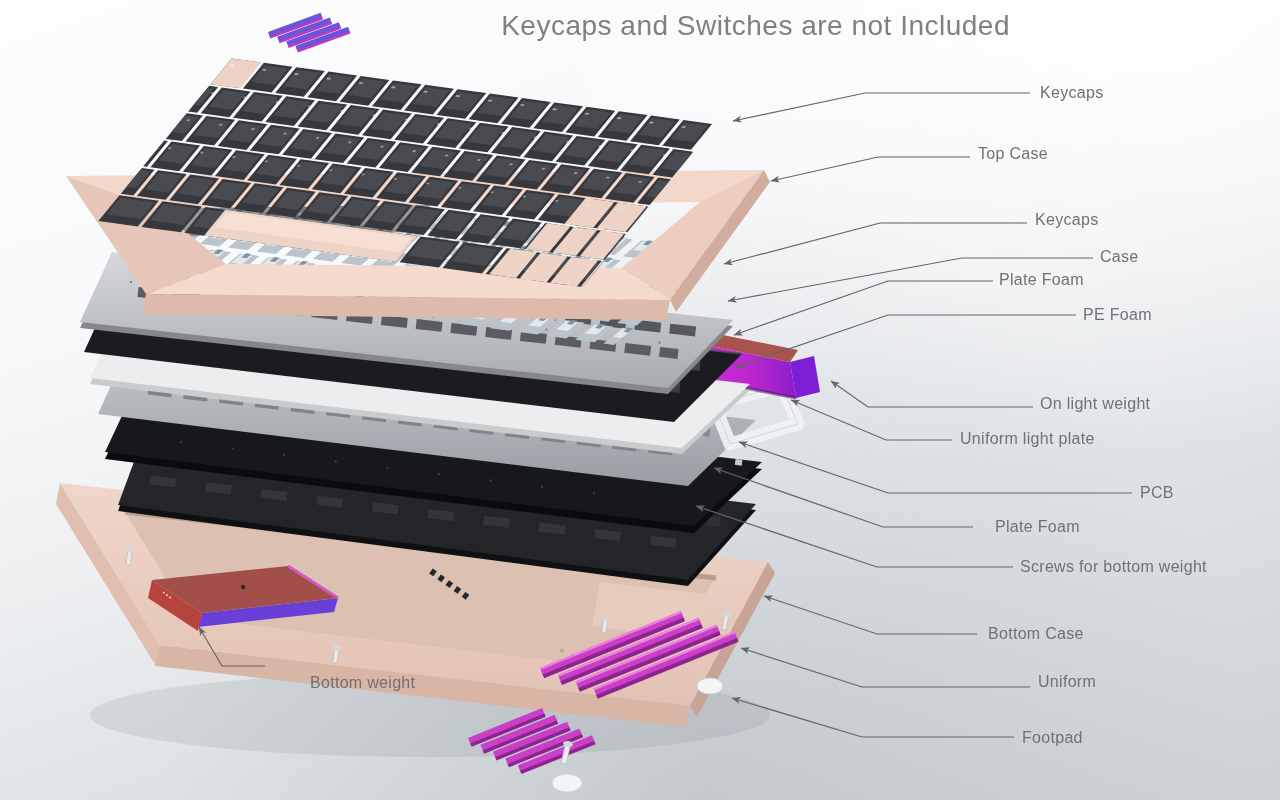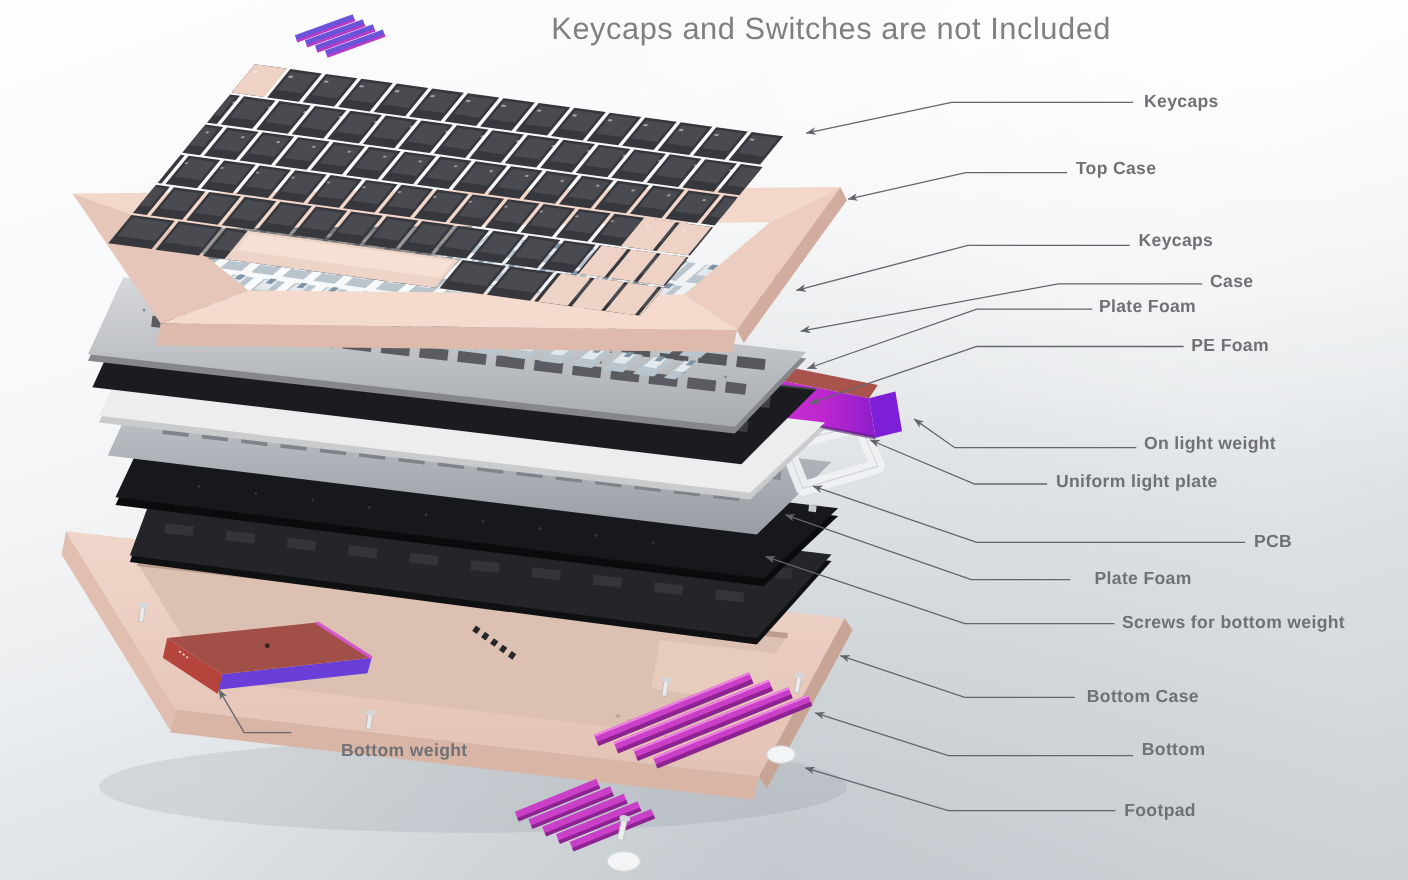--- a/index.html
+++ b/index.html
@@ -9,21 +9,21 @@
     background:linear-gradient(162deg,#fdfdfe 0%,#f8f9fa 28%,#eef0f2 48%,#dee2e5 70%,#ccd1d5 100%);
   }
   #vignette{position:absolute;inset:0;pointer-events:none;
     background:radial-gradient(ellipse at 55% 100%, rgba(130,140,150,0.22) 0%, rgba(130,140,150,0) 55%),
                radial-gradient(ellipse at 90% 0%, rgba(255,255,255,0.9) 0%, rgba(255,255,255,0) 40%);}
   #title{
     position:absolute;left:410px;top:10px;width:600px;text-align:right;
     font-size:28px;color:#7e8083;letter-spacing:0.5px;
   }
   .lbl{
-    position:absolute;font-size:16px;color:#6f7174;white-space:nowrap;letter-spacing:0.3px;font-weight:bold;
+    position:absolute;font-size:16px;color:#6f7174;white-space:nowrap;letter-spacing:0.3px;
   }
   svg{position:absolute;left:0;top:0;}
 </style>
 </head>
 <body>
 
 <div id="vignette"></div>
 
 <svg width="1280" height="800" viewBox="0 0 1280 800">
   <defs>
@@ -291,15 +291,15 @@
 <div class="lbl" style="left:1035px;top:211px">Keycaps</div>
 <div class="lbl" style="left:1100px;top:248px">Case</div>
 <div class="lbl" style="left:999px;top:271px">Plate Foam</div>
 <div class="lbl" style="left:1083px;top:306px">PE Foam</div>
 <div class="lbl" style="left:1040px;top:395px">On light weight</div>
 <div class="lbl" style="left:960px;top:430px">Uniform light plate</div>
 <div class="lbl" style="left:1140px;top:484px">PCB</div>
 <div class="lbl" style="left:995px;top:518px">Plate Foam</div>
 <div class="lbl" style="left:1020px;top:558px">Screws for bottom weight</div>
 <div class="lbl" style="left:988px;top:625px">Bottom Case</div>
-<div class="lbl" style="left:1038px;top:673px">Bottom</div>
+<div class="lbl" style="left:1038px;top:673px">Uniform</div>
 <div class="lbl" style="left:1022px;top:729px">Footpad</div>
 <div class="lbl" style="left:310px;top:674px">Bottom weight</div>
 
 </body></html>

